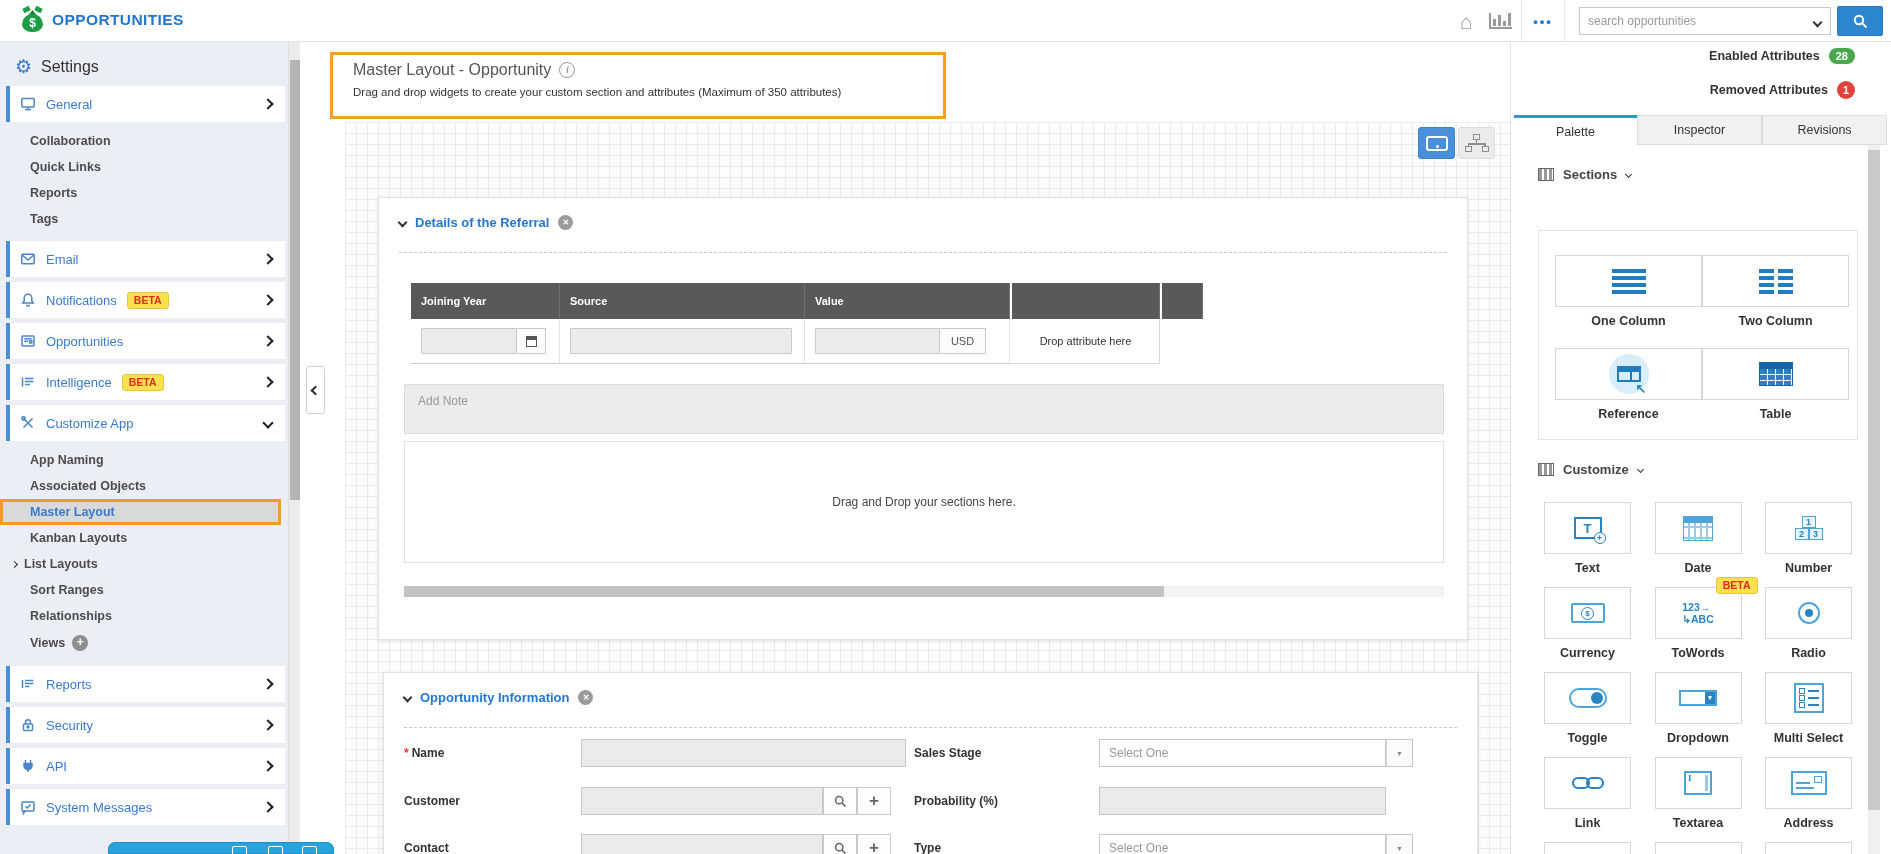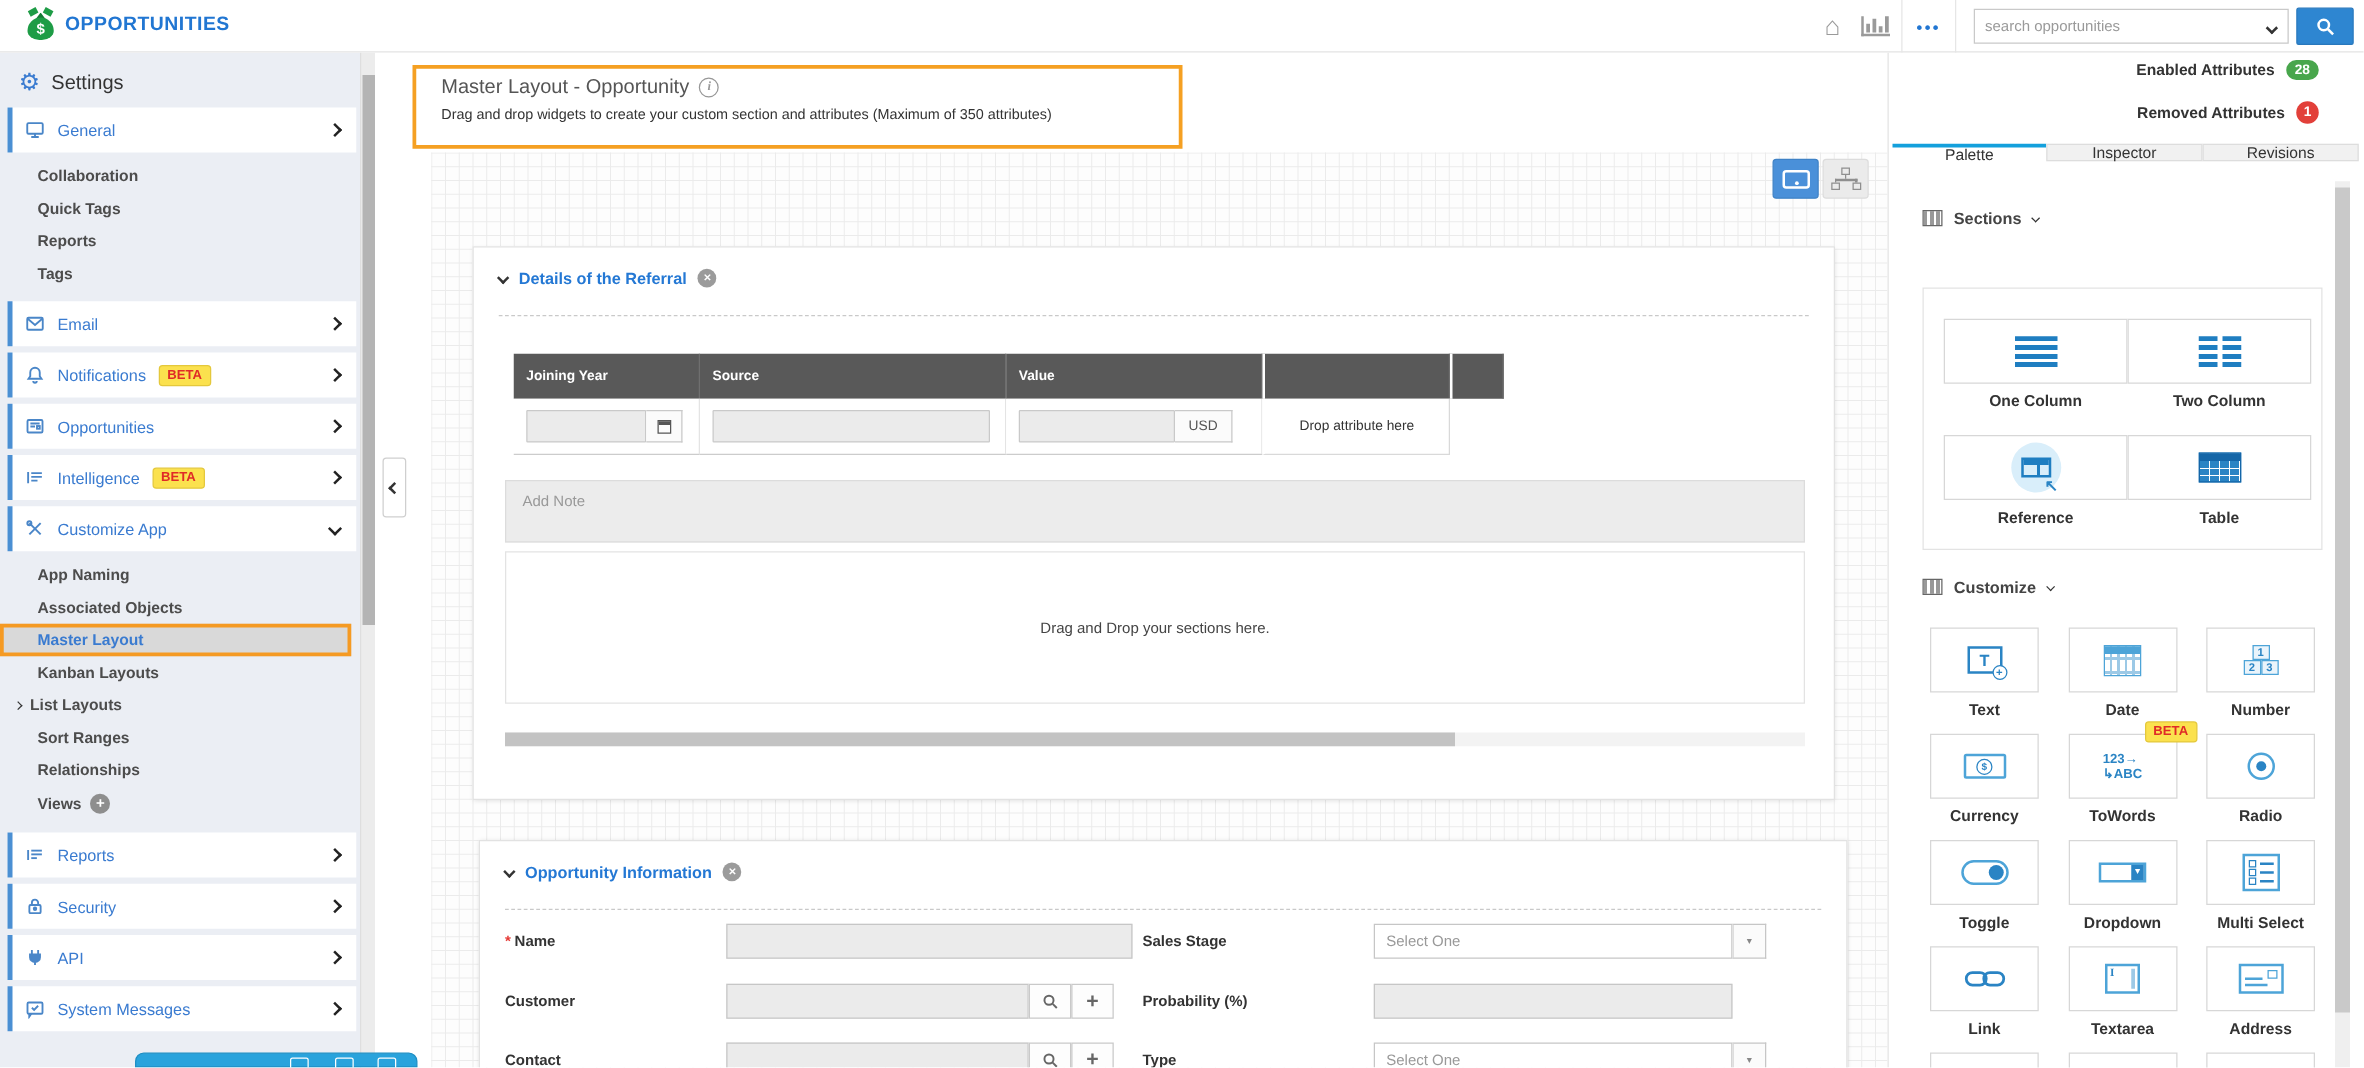--- a/index.html
+++ b/index.html
@@ -158,21 +158,21 @@
   .f-arrow { position:absolute; width:27px; height:28px; background:#fbfbfb; border:1px solid #c6c6c6;
     border-left:1px solid #d5d5d5; display:flex; align-items:center; justify-content:center;
     font-size:7px; color:#888; cursor:pointer; }
   .f-btn { position:absolute; width:34px; height:28px; background:#fdfdfd; border:1px solid #c9c9c9;
     display:flex; align-items:center; justify-content:center; cursor:pointer; color:#555; }
   .f-btn.plusb { font-size:17px; font-weight:bold; color:#666; }
 
   
   .panel { position:absolute; left:1510px; top:42px; right:0; bottom:0; background:#fff;
     border-left:1px solid #e4e4e4; z-index:8; }
-  .tabs { position:absolute; left:3px; right:4px; top:73px; height:14px; display:flex; }
+  .tabs { position:absolute; left:3px; right:4px; top:73px; height:30px; display:flex; }
   .tab { flex:1; display:flex; align-items:center; justify-content:center; font-size:12.5px; color:#333;
     background:#f1f1f1; border:1px solid #ddd; cursor:pointer; }
   .tab.active { background:#fff; border:none; border-top:3px solid #14a0dc; font-weight:normal; }
   .panel-body { position:absolute; left:27px; right:33px; top:103px; bottom:0; }
   .acc-head { display:flex; align-items:center; gap:9px; height:42px; margin-top:8px;
     font-size:13px; font-weight:bold; color:#444; cursor:pointer; }
   .mini-grid { width:16px; height:13px; border:1px solid #666;
     background:repeating-linear-gradient(90deg,#999 0 3px,#fff 3px 5px); }
   .wbox { border:1px solid #e3e3e3; background:#fff; }
   .wbox.sections { padding:24px 16px 18px; display:grid; grid-template-columns:147px 147px;
@@ -317,21 +317,21 @@
           </svg>
         </span>
       <span>General</span>
       <span class="chev r thick card-chev"></span>
     </div>
     <div class="subgroup">
       <div class="nav-sub">
           <span>Collaboration</span>
         </div>
       <div class="nav-sub">
-          <span>Quick Tags</span>
+          <span>Quick Links</span>
         </div>
       <div class="nav-sub">
           <span>Reports</span>
         </div>
       <div class="nav-sub">
           <span>Tags</span>
         </div>
     </div>
 
     <div class="nav-card">

